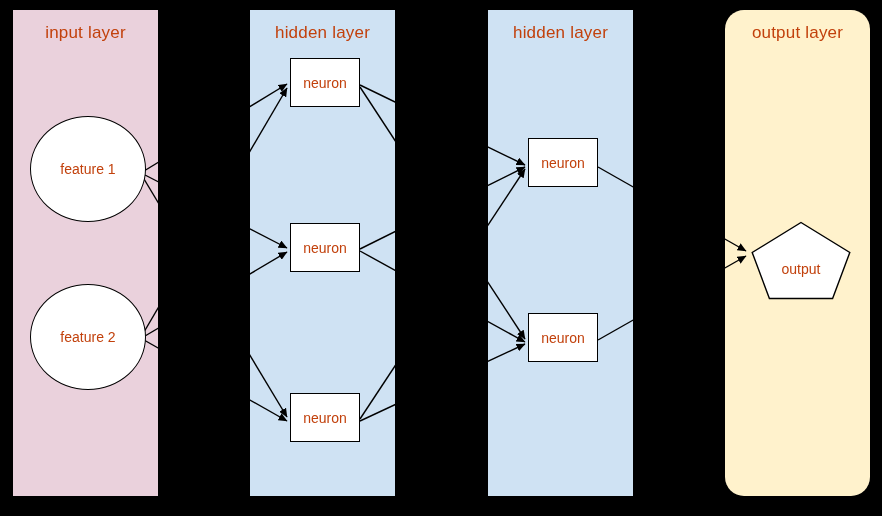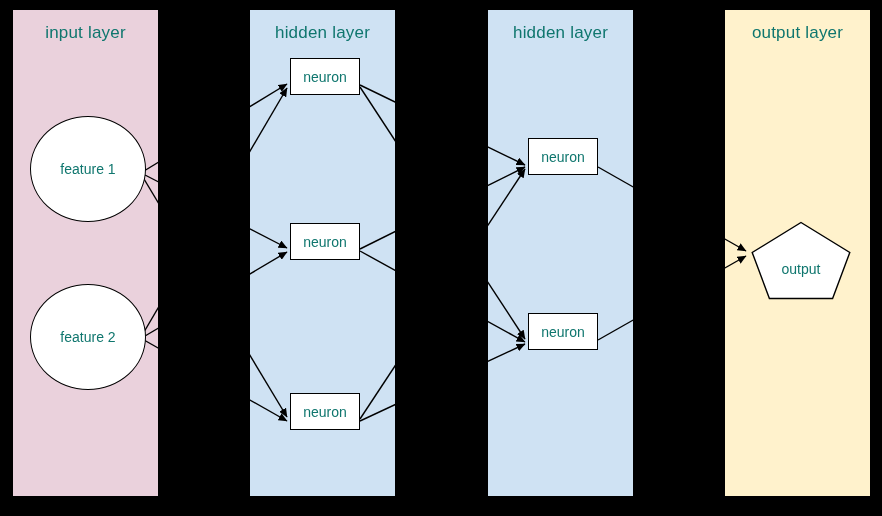--- a/index.html
+++ b/index.html
@@ -1,25 +1,25 @@
 <!DOCTYPE html>
 <html><head>
 <meta charset="utf-8">
 <style>
   html,body{margin:0;padding:0;background:#000;}
   #stage{position:relative;width:882px;height:516px;background:#000;overflow:hidden;
-         font-family:"Liberation Sans",sans-serif;color:#0f766e;}
+         font-family:"Liberation Sans",sans-serif;color:#c2410c;}
   .panel{position:absolute;top:10px;width:145px;height:486px;z-index:1;}
   .layer-label{padding-top:13px;font-size:17px;text-align:center;letter-spacing:.2px;}
   #edge-svg{position:absolute;left:0;top:0;width:882px;height:516px;z-index:2;}
   .node{position:absolute;background:#fff;border:1.4px solid #000;z-index:3;
         display:flex;align-items:center;justify-content:center;box-sizing:border-box;
         font-size:14px;}
   .ellipse{left:30px;width:116px;height:106px;border-radius:50%;}
-  .rect{width:70px;height:37px;}
+  .rect{width:70px;height:49px;}
   #node-feature1{top:116px;}
   #node-feature2{top:284px;text-align:right;}
   #node-h1n1{left:290px;top:58px;}
   #node-h1n2{left:290px;top:223px;}
   #node-h1n3{left:290px;top:393px;}
   #node-h2n1{left:528px;top:138px;}
   #node-h2n2{left:528px;top:313px;}
   #pentagon-wrap{position:absolute;left:751px;top:221px;width:100px;height:79px;z-index:3;}
   #pentagon-label{position:absolute;left:0;top:0;width:100%;height:100%;box-sizing:border-box;
         display:flex;align-items:center;justify-content:center;padding-top:17px;font-size:14px;}
@@ -31,21 +31,21 @@
 
   <div class="panel" style="left: 13px; background-color: rgb(234, 209, 220);">
     <div class="layer-label">input layer</div>
   </div>
   <div class="panel" style="left: 250px; background-color: rgb(207, 226, 243);">
     <div class="layer-label">hidden layer</div>
   </div>
   <div class="panel" style="left: 488px; background-color: rgb(207, 226, 243);">
     <div class="layer-label">hidden layer</div>
   </div>
-  <div class="panel" style="left: 725px; background-color: rgb(255, 242, 204);">
+  <div class="panel" style="left: 725px; background-color: rgb(255, 242, 204); border-radius: 19px;">
     <div class="layer-label">output layer</div>
   </div>
 
   <svg id="edge-svg" viewBox="0 0 882 516" xmlns="http://www.w3.org/2000/svg">
     <defs>
       <marker id="arrow" markerWidth="10" markerHeight="8" refX="8.5" refY="4" orient="auto" markerUnits="userSpaceOnUse">
         <path d="M0,0 L9,4 L0,8 Z" fill="#000"></path>
       </marker>
     </defs>
     <g id="edge-group">

